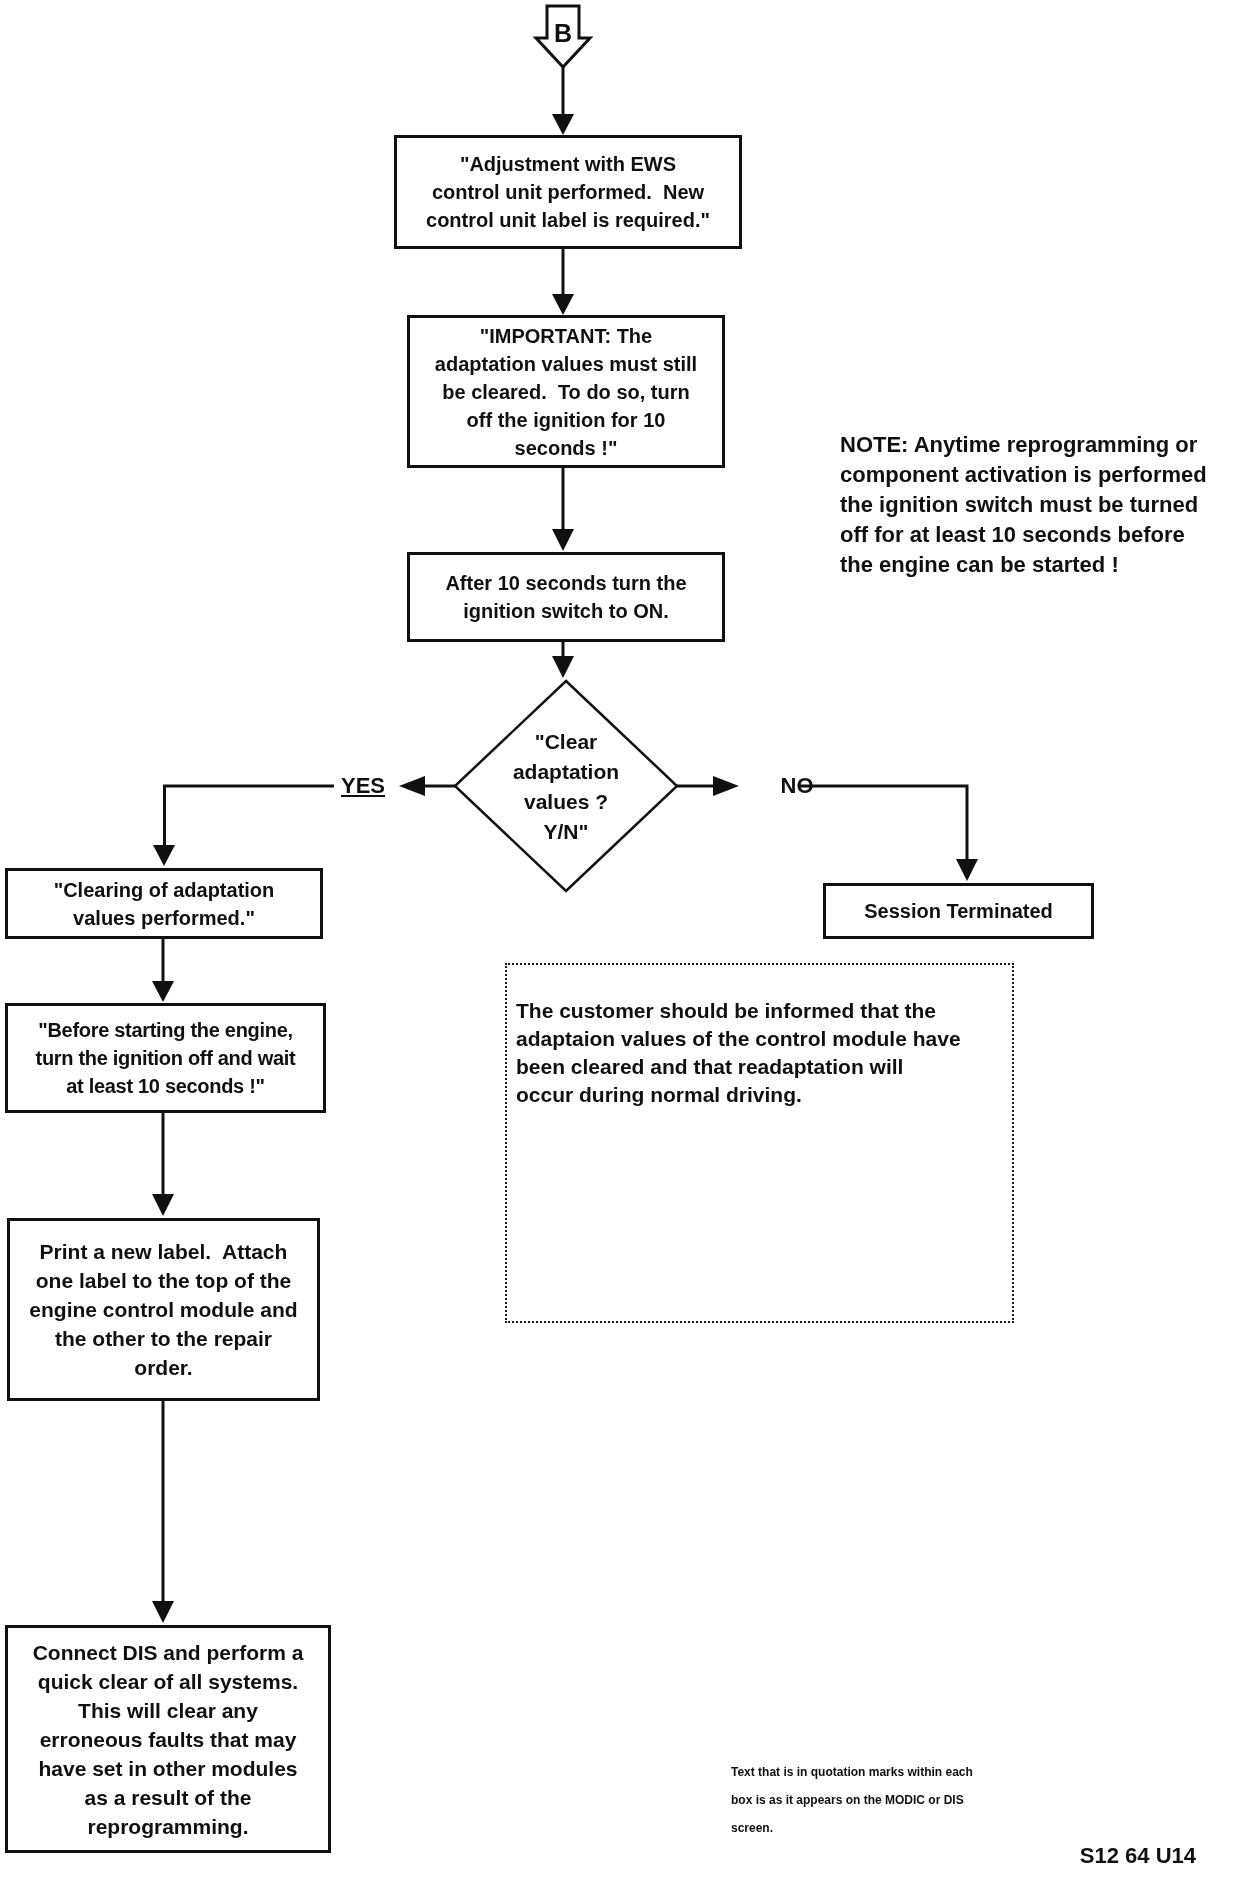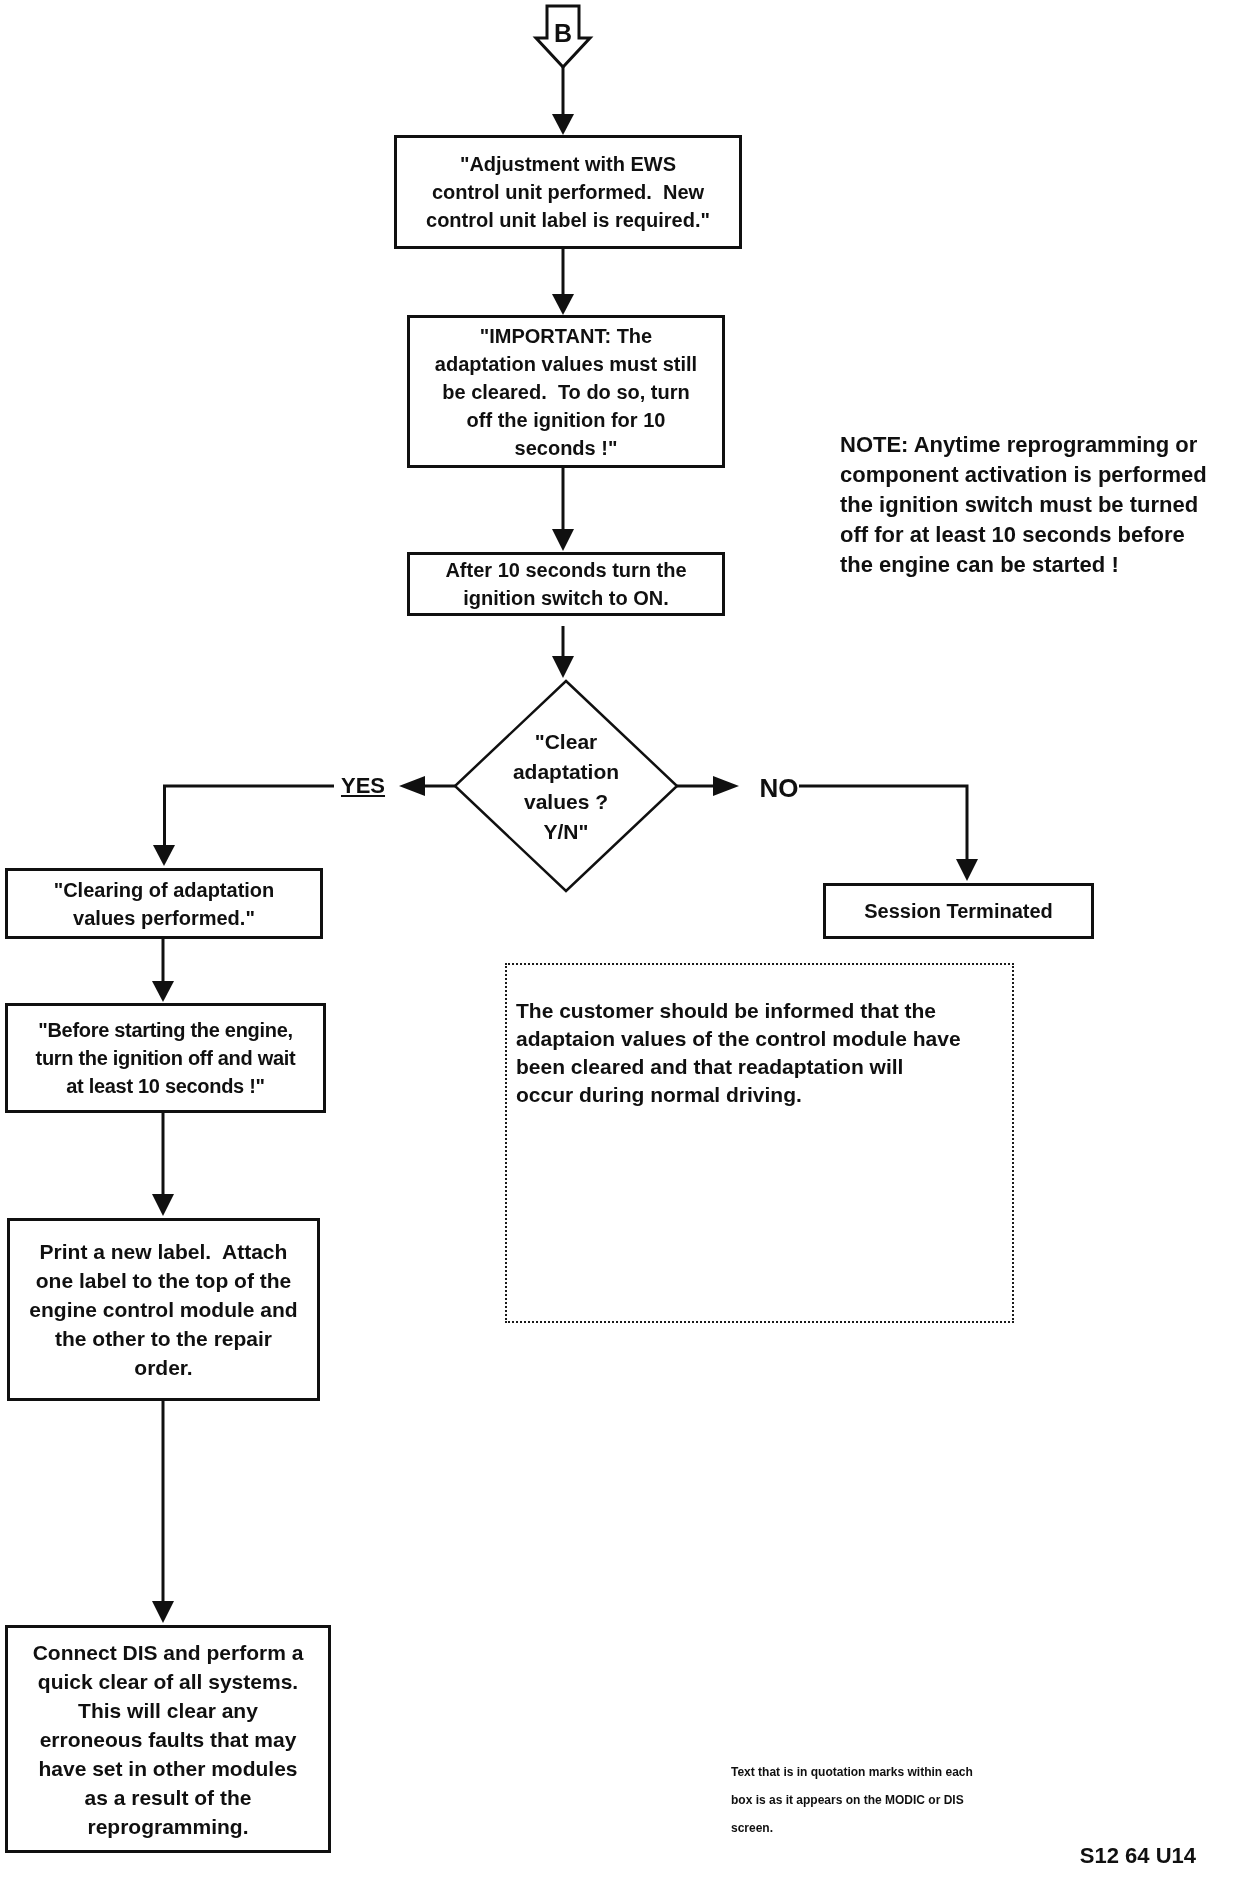--- a/index.html
+++ b/index.html
@@ -22,36 +22,36 @@
     text-align:center;
     white-space:pre;
     font-size:20px;line-height:28px;
   }
   .freetext{
     position:absolute;
     white-space:pre;
   }
   #bx-adjust{left:394px;top:135px;width:348px;height:114px;}
   #bx-important{left:407px;top:315px;width:318px;height:153px;}
-  #bx-after{left:407px;top:552px;width:318px;height:64px;}
+  #bx-after{left:407px;top:552px;width:318px;height:90px;}
   #bx-session{left:823px;top:883px;width:271px;height:56px;}
   #bx-clearing{left:5px;top:868px;width:318px;height:71px;}
   #bx-before{left:5px;top:1003px;width:321px;height:110px;letter-spacing:-0.3px;}
   #bx-print{left:7px;top:1218px;width:313px;height:183px;font-size:21px;line-height:29px;}
   #bx-connect{left:5px;top:1625px;width:326px;height:228px;font-size:21px;line-height:29px;}
   #diamond-text{
     left:446px;top:727px;width:240px;
     text-align:center;font-size:21px;line-height:30px;
   }
   #b-label{
     left:543px;top:20px;width:40px;
     text-align:center;font-size:25px;line-height:26px;
   }
   #yes-label{left:333px;top:773px;width:60px;text-align:center;font-size:22px;text-decoration:underline;}
-  #no-label{left:755px;top:773px;width:48px;text-align:center;font-size:26px;}
+  #no-label{left:773px;top:773px;width:48px;text-align:center;font-size:22px;}
   #note-ignition{
     left:840px;top:430px;width:410px;
     font-size:22px;line-height:30px;text-align:left;
   }
   #note-dotted{
     position:absolute;left:505px;top:963px;width:509px;height:360px;
     box-sizing:border-box;
     border:2px dotted #1a1a1a;
     padding:32px 10px 0 9px;
     font-size:21px;line-height:28px;

